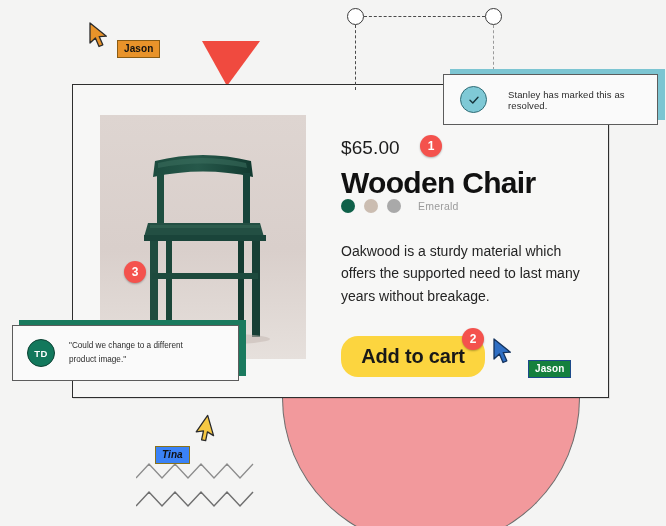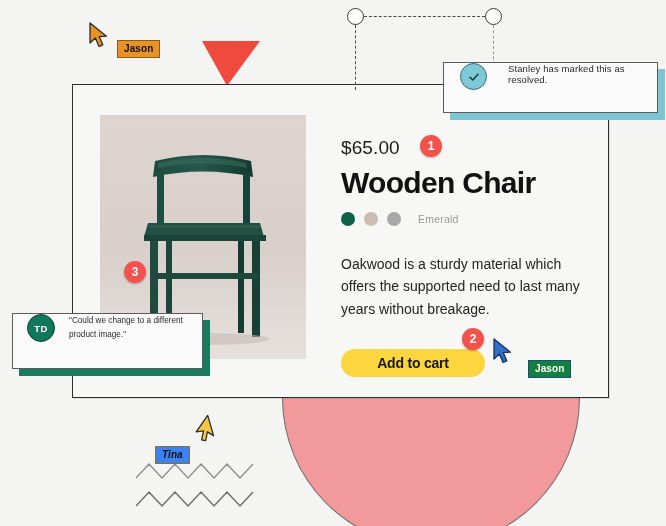--- a/index.html
+++ b/index.html
@@ -138,21 +138,20 @@
     font-weight: bold;
     color: #111111;
     letter-spacing: -0.7px;
     margin: 8px 0 0 0;
     line-height: 1.05;
   }
 
   .swatch-row {
     display: flex;
     align-items: center;
-    margin-top: 13px;
   }
   .swatch {
     width: 14px;
     height: 14px;
     border-radius: 50%;
     margin-right: 9px;
     flex: none;
   }
   .swatch-name {
     font-size: 10.5px;
@@ -165,27 +164,27 @@
     margin-top: 27px;
     font-size: 14px;
     line-height: 1.62;
     color: #242424;
     max-width: 240px;
   }
 
   .add-to-cart {
     margin-top: 28px;
     width: 144px;
-    height: 28px;
+    height: 41px;
     border: none;
     border-radius: 17px;
     background: #fcd53f;
     color: #181818;
     font-family: "Liberation Sans", sans-serif;
-    font-size: 14px;
+    font-size: 20px;
     font-weight: bold;
     letter-spacing: -0.2px;
     cursor: pointer;
     display: block;
     padding: 0;
   }
 
   
   .badge {
     position: absolute;
@@ -222,20 +221,22 @@
     box-sizing: border-box;
   }
   .float-card .body-layer {
     position: relative;
     width: 100%;
     height: 100%;
     background: #fafafa;
     border: 1.3px solid #5c5c5c;
     box-sizing: border-box;
     display: flex;
+    align-items: center;
+    margin-top: 12px;
   }
 
   
   .toast-resolved {
     left: 443px;
     top: 62px;
     width: 215px;
     height: 51px;
   }
   .toast-resolved .shadow-layer { background: #7cc5d2; }
@@ -256,21 +257,21 @@
     font-size: 9.5px;
     color: #2b2b2b;
     margin-left: 21px;
     letter-spacing: 0.1px;
   }
 
   
   .comment-card {
     left: 12px;
     top: 313px;
-    width: 191px;
+    width: 227px;
     height: 56px;
   }
   .comment-card .shadow-layer { background: #1a7a5e; }
   .avatar {
     width: 28px;
     height: 28px;
     border-radius: 50%;
     background: #12785c;
     border: 1.4px solid #0d4234;
     color: #ffffff;

